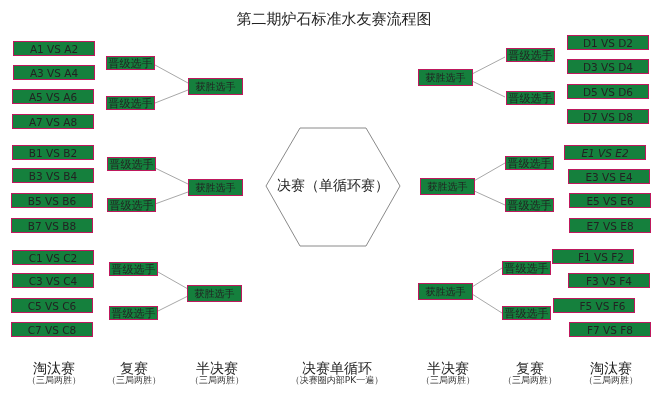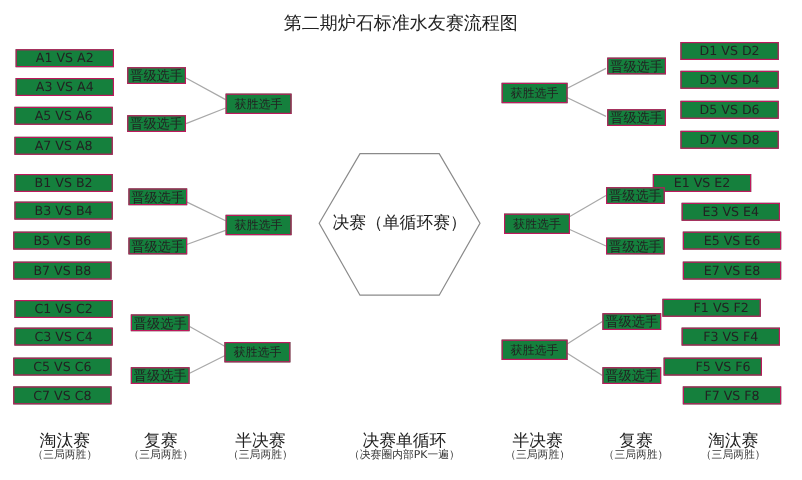--- a/index.html
+++ b/index.html
@@ -71,21 +71,21 @@
 <div class="hex-label">决赛（单循环赛）</div>
 
 <div class="box match" style="left:567px;top:35px;">D1 VS D2</div>
 <div class="box match" style="left:567px;top:59px;text-align:center;">D3 VS D4</div>
 <div class="box match" style="left:567px;top:84px;">D5 VS D6</div>
 <div class="box match" style="left:567px;top:109px;">D7 VS D8</div>
 <div class="box adv" style="left:506px;top:48px;">晋级选手</div>
 <div class="box adv" style="left:506px;top:91px;">晋级选手</div>
 <div class="box win" style="left:418px;top:69px;">获胜选手</div>
 
-<div class="box match" style="left:544px;top:145px;">E1 VS E2</div>
+<div class="box match" style="left:564px;top:145px;font-style:italic;">E1 VS E2</div>
 <div class="box match" style="left:568px;top:169px;">E3 VS E4</div>
 <div class="box match" style="left:569px;top:193px;">E5 VS E6</div>
 <div class="box match" style="left:569px;top:218px;">E7 VS E8</div>
 <div class="box adv" style="left:505px;top:156px;">晋级选手</div>
 <div class="box adv" style="left:505px;top:198px;">晋级选手</div>
 <div class="box win" style="left:420px;top:178px;">获胜选手</div>
 
 <div class="box match" style="left:552px;top:249px;padding-left:16px;">F1 VS F2</div>
 <div class="box match" style="left:568px;top:273px;">F3 VS F4</div>
 <div class="box match" style="left:553px;top:298px;padding-left:17px;">F5 VS F6</div>

